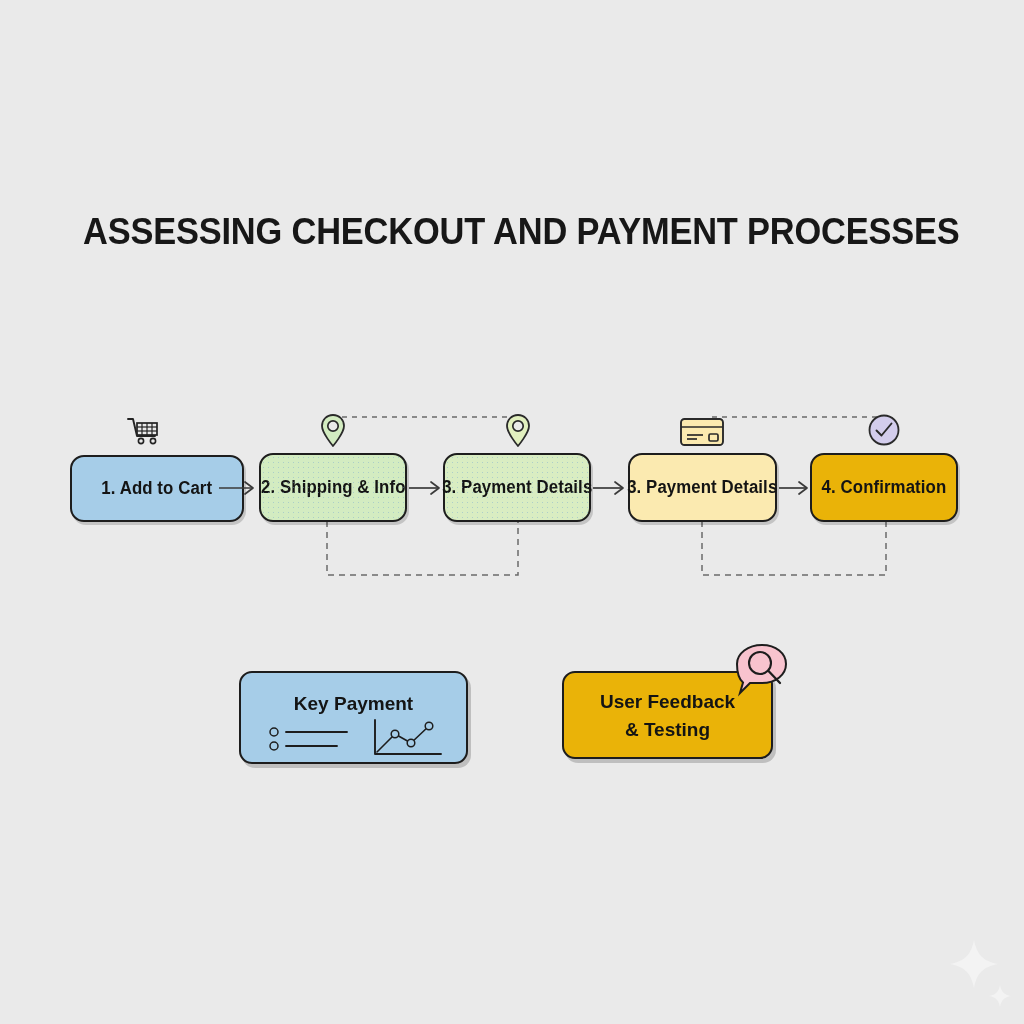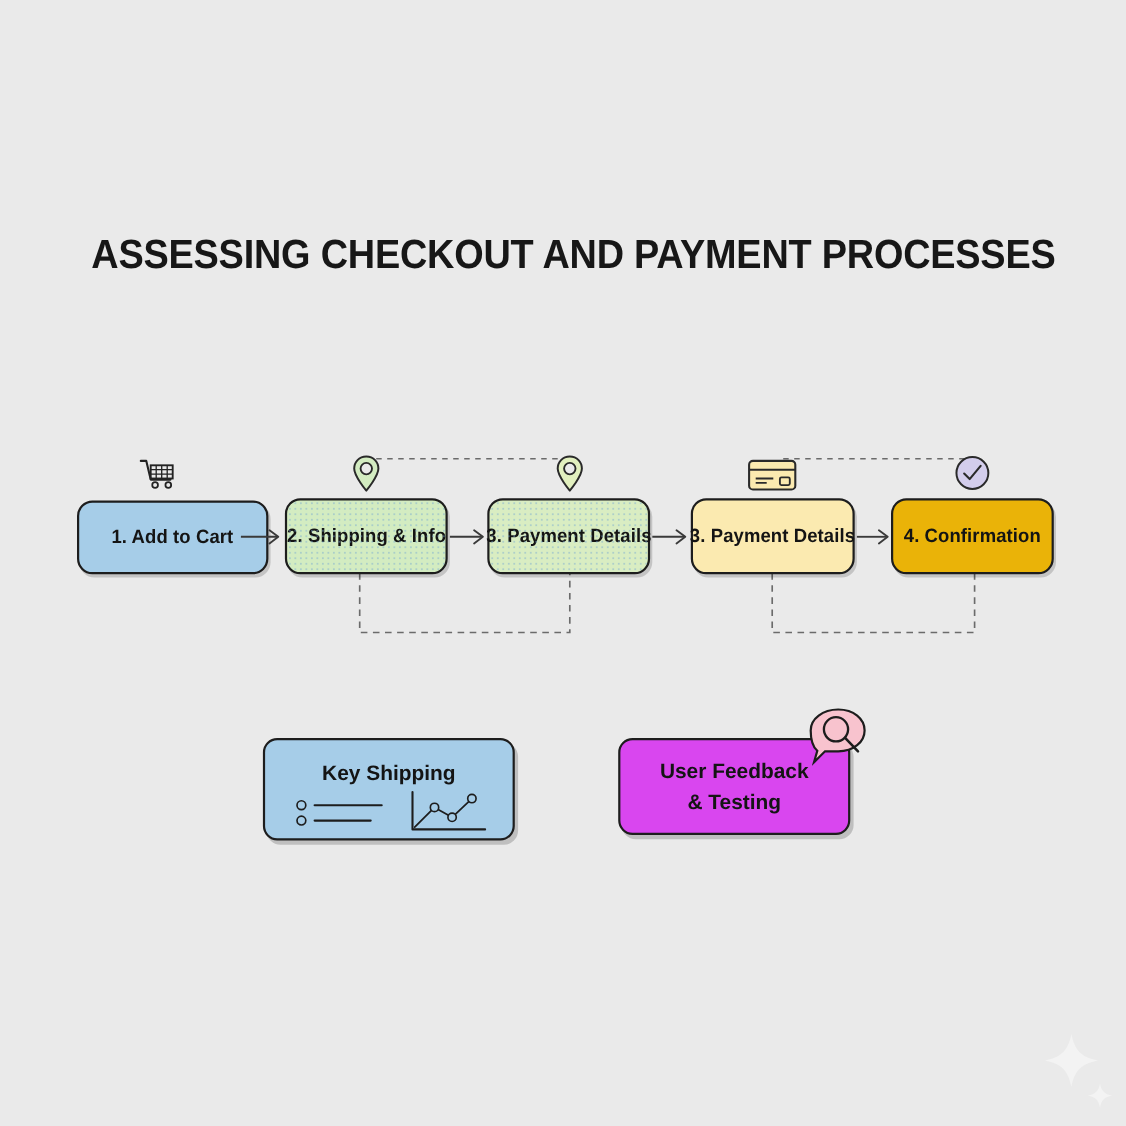--- a/index.html
+++ b/index.html
@@ -199,41 +199,41 @@
     </svg>
   </div>
   <div class="arrow" style="left:779px;top:478px;">
     <svg width="34" height="20" viewBox="0 0 34 20">
       <line x1="0" y1="10" x2="27" y2="10" stroke="#3a3a3a" stroke-width="1.7"></line>
       <polyline points="20,4 28,10 20,16" fill="none" stroke="#3a3a3a" stroke-width="1.7" stroke-linecap="round" stroke-linejoin="round"></polyline>
     </svg>
   </div>
 
   <div class="card" style="left:239px;top:671px;width:229px;height:93px;background:#a6cde8;">
-    <div class="card-title" style="top:17px;">Key Shipping</div>
+    <div class="card-title" style="top:17px;">Key Payment</div>
     <div class="card-icons" style="left:26px;top:50px;">
       <svg width="90" height="34" viewBox="0 0 90 34">
         <circle cx="7" cy="9" r="4" fill="none" stroke="#1d1d1d" stroke-width="1.5"></circle>
         <line x1="19" y1="9" x2="80" y2="9" stroke="#1d1d1d" stroke-width="1.9" stroke-linecap="round"></line>
         <circle cx="7" cy="23" r="4" fill="none" stroke="#1d1d1d" stroke-width="1.5"></circle>
         <line x1="19" y1="23" x2="70" y2="23" stroke="#1d1d1d" stroke-width="1.9" stroke-linecap="round"></line>
       </svg>
     </div>
     <div class="card-icons" style="left:128px;top:43px;">
       <svg width="78" height="46" viewBox="0 0 78 46">
         <path d="M6,4 L6,38 L72,38" fill="none" stroke="#1d1d1d" stroke-width="1.9" stroke-linecap="round" stroke-linejoin="round"></path>
         <polyline points="8,36 26,18 42,27 60,10" fill="none" stroke="#1d1d1d" stroke-width="1.6" stroke-linecap="round" stroke-linejoin="round"></polyline>
         <circle cx="26" cy="18" r="3.8" fill="#a6cde8" stroke="#1d1d1d" stroke-width="1.5"></circle>
         <circle cx="42" cy="27" r="3.8" fill="#a6cde8" stroke="#1d1d1d" stroke-width="1.5"></circle>
         <circle cx="60" cy="10" r="3.8" fill="#a6cde8" stroke="#1d1d1d" stroke-width="1.5"></circle>
       </svg>
     </div>
   </div>
 
-  <div class="card" style="left:562px;top:671px;width:211px;height:88px;background:#d946ef;">
+  <div class="card" style="left:562px;top:671px;width:211px;height:88px;background:#eab308;">
     <div class="card-title" style="top:15px;">
       <div>User Feedback</div>
       <div>&amp; Testing</div>
     </div>
   </div>
   <div class="badge" style="left:732px;top:641px;">
     <svg width="62" height="62" viewBox="0 0 62 62">
       <path d="M30,4 C44,4 54,12.5 54,23 C54,33.5 44,42 30,42 L18,42 L8,52 L11,41.5 C7,38 5,30.8 5,23 C5,12.5 16,4 30,4 Z" fill="#f8c3ce" stroke="#1d1d1d" stroke-width="2"></path>
       <circle cx="28" cy="22" r="11" fill="none" stroke="#1d1d1d" stroke-width="2.1"></circle>
       <line x1="36.5" y1="30" x2="48" y2="42" stroke="#1d1d1d" stroke-width="2.3" stroke-linecap="round"></line>

